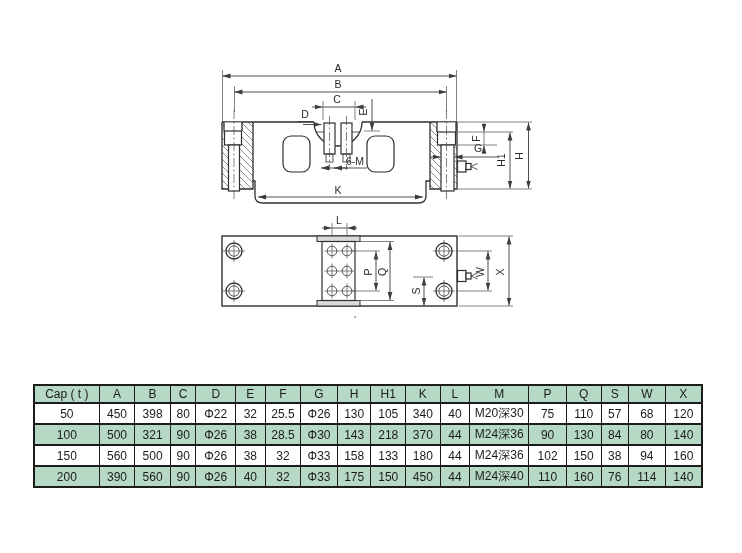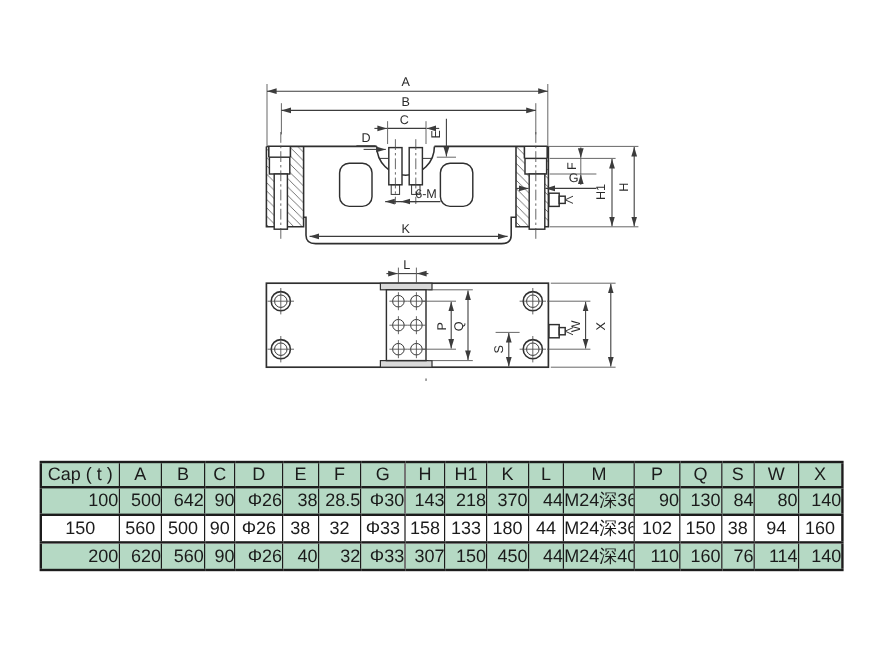--- a/index.html
+++ b/index.html
@@ -11,26 +11,26 @@
   .d{stroke:#3c3c3c;stroke-width:0.9;fill:none;}          
   .e{stroke:#4a4a4a;stroke-width:0.7;fill:none;}          
   .m{stroke:#2f2f2f;stroke-width:1.3;fill:none;}          
   .t{stroke:#2f2f2f;stroke-width:0.8;fill:none;}          
   .w{fill:#ffffff;stroke:#2f2f2f;stroke-width:1.2;}
   .w2{fill:#ffffff;stroke:#2f2f2f;stroke-width:1.4;}
   .fl{fill:#d9d9d9;stroke:#2f2f2f;stroke-width:1;}
   .cl{stroke:#4a4a4a;stroke-width:0.7;stroke-dasharray:9 2.5 2 2.5;fill:none;}
   .hatchbox{fill:url(#hatch);stroke:none;}
   .dim-table{position:absolute;left:33px;top:384px;width:670px;border-collapse:collapse;
-             table-layout:fixed;font-size:15px;color:#1b1b1b;border:2px solid var(--tborder,#1c1c1c);}
+             table-layout:fixed;font-size:12px;color:#1b1b1b;border:2px solid var(--tborder,#1c1c1c);}
   .dim-table th,.dim-table td{border:1px solid var(--tborder,#1c1c1c);border-top-width:2px;
              border-bottom-width:2px;padding:1px 0;height:12px;text-align:center;
              font-weight:normal;white-space:nowrap;overflow:hidden;}
   .dim-table th{background:var(--green,#b5d9c4);}
-  .dim-table tr.alt td{background:var(--green,#b5d9c4);text-align:right;}
+  .dim-table tr.alt td{background:var(--green,#b5d9c4);}
 </style>
 </head>
 <body>
 
 <div class="page">
 
 <svg width="742" height="380" viewBox="0 0 742 380">
   <defs>
     <marker id="arr" viewBox="0 0 9 6" markerWidth="9" markerHeight="6" refX="8" refY="3" orient="auto-start-reverse" markerUnits="userSpaceOnUse">
       <path d="M0,0.6 L8,3 L0,5.4 Z" fill="#3c3c3c"></path>
@@ -281,24 +281,44 @@
           <th>L</th>
           <th>M</th>
           <th>P</th>
           <th>Q</th>
           <th>S</th>
           <th>W</th>
           <th>X</th>
         </tr>
   </thead>
   <tbody>
+        <tr>
+          <td>50</td>
+          <td>450</td>
+          <td>398</td>
+          <td>80</td>
+          <td>Φ22</td>
+          <td>32</td>
+          <td>25.5</td>
+          <td>Φ26</td>
+          <td>130</td>
+          <td>105</td>
+          <td>340</td>
+          <td>40</td>
+          <td>M20深30</td>
+          <td>75</td>
+          <td>110</td>
+          <td>57</td>
+          <td>68</td>
+          <td>120</td>
+        </tr>
         <tr class="alt">
           <td>100</td>
           <td>500</td>
-          <td>642</td>
+          <td>321</td>
           <td>90</td>
           <td>Φ26</td>
           <td>38</td>
           <td>28.5</td>
           <td>Φ30</td>
           <td>143</td>
           <td>218</td>
           <td>370</td>
           <td>44</td>
           <td>M24深36</td>
@@ -323,28 +343,28 @@
           <td>44</td>
           <td>M24深36</td>
           <td>102</td>
           <td>150</td>
           <td>38</td>
           <td>94</td>
           <td>160</td>
         </tr>
         <tr class="alt">
           <td>200</td>
-          <td>620</td>
+          <td>390</td>
           <td>560</td>
           <td>90</td>
           <td>Φ26</td>
           <td>40</td>
           <td>32</td>
           <td>Φ33</td>
-          <td>307</td>
+          <td>175</td>
           <td>150</td>
           <td>450</td>
           <td>44</td>
           <td>M24深40</td>
           <td>110</td>
           <td>160</td>
           <td>76</td>
           <td>114</td>
           <td>140</td>
         </tr>

